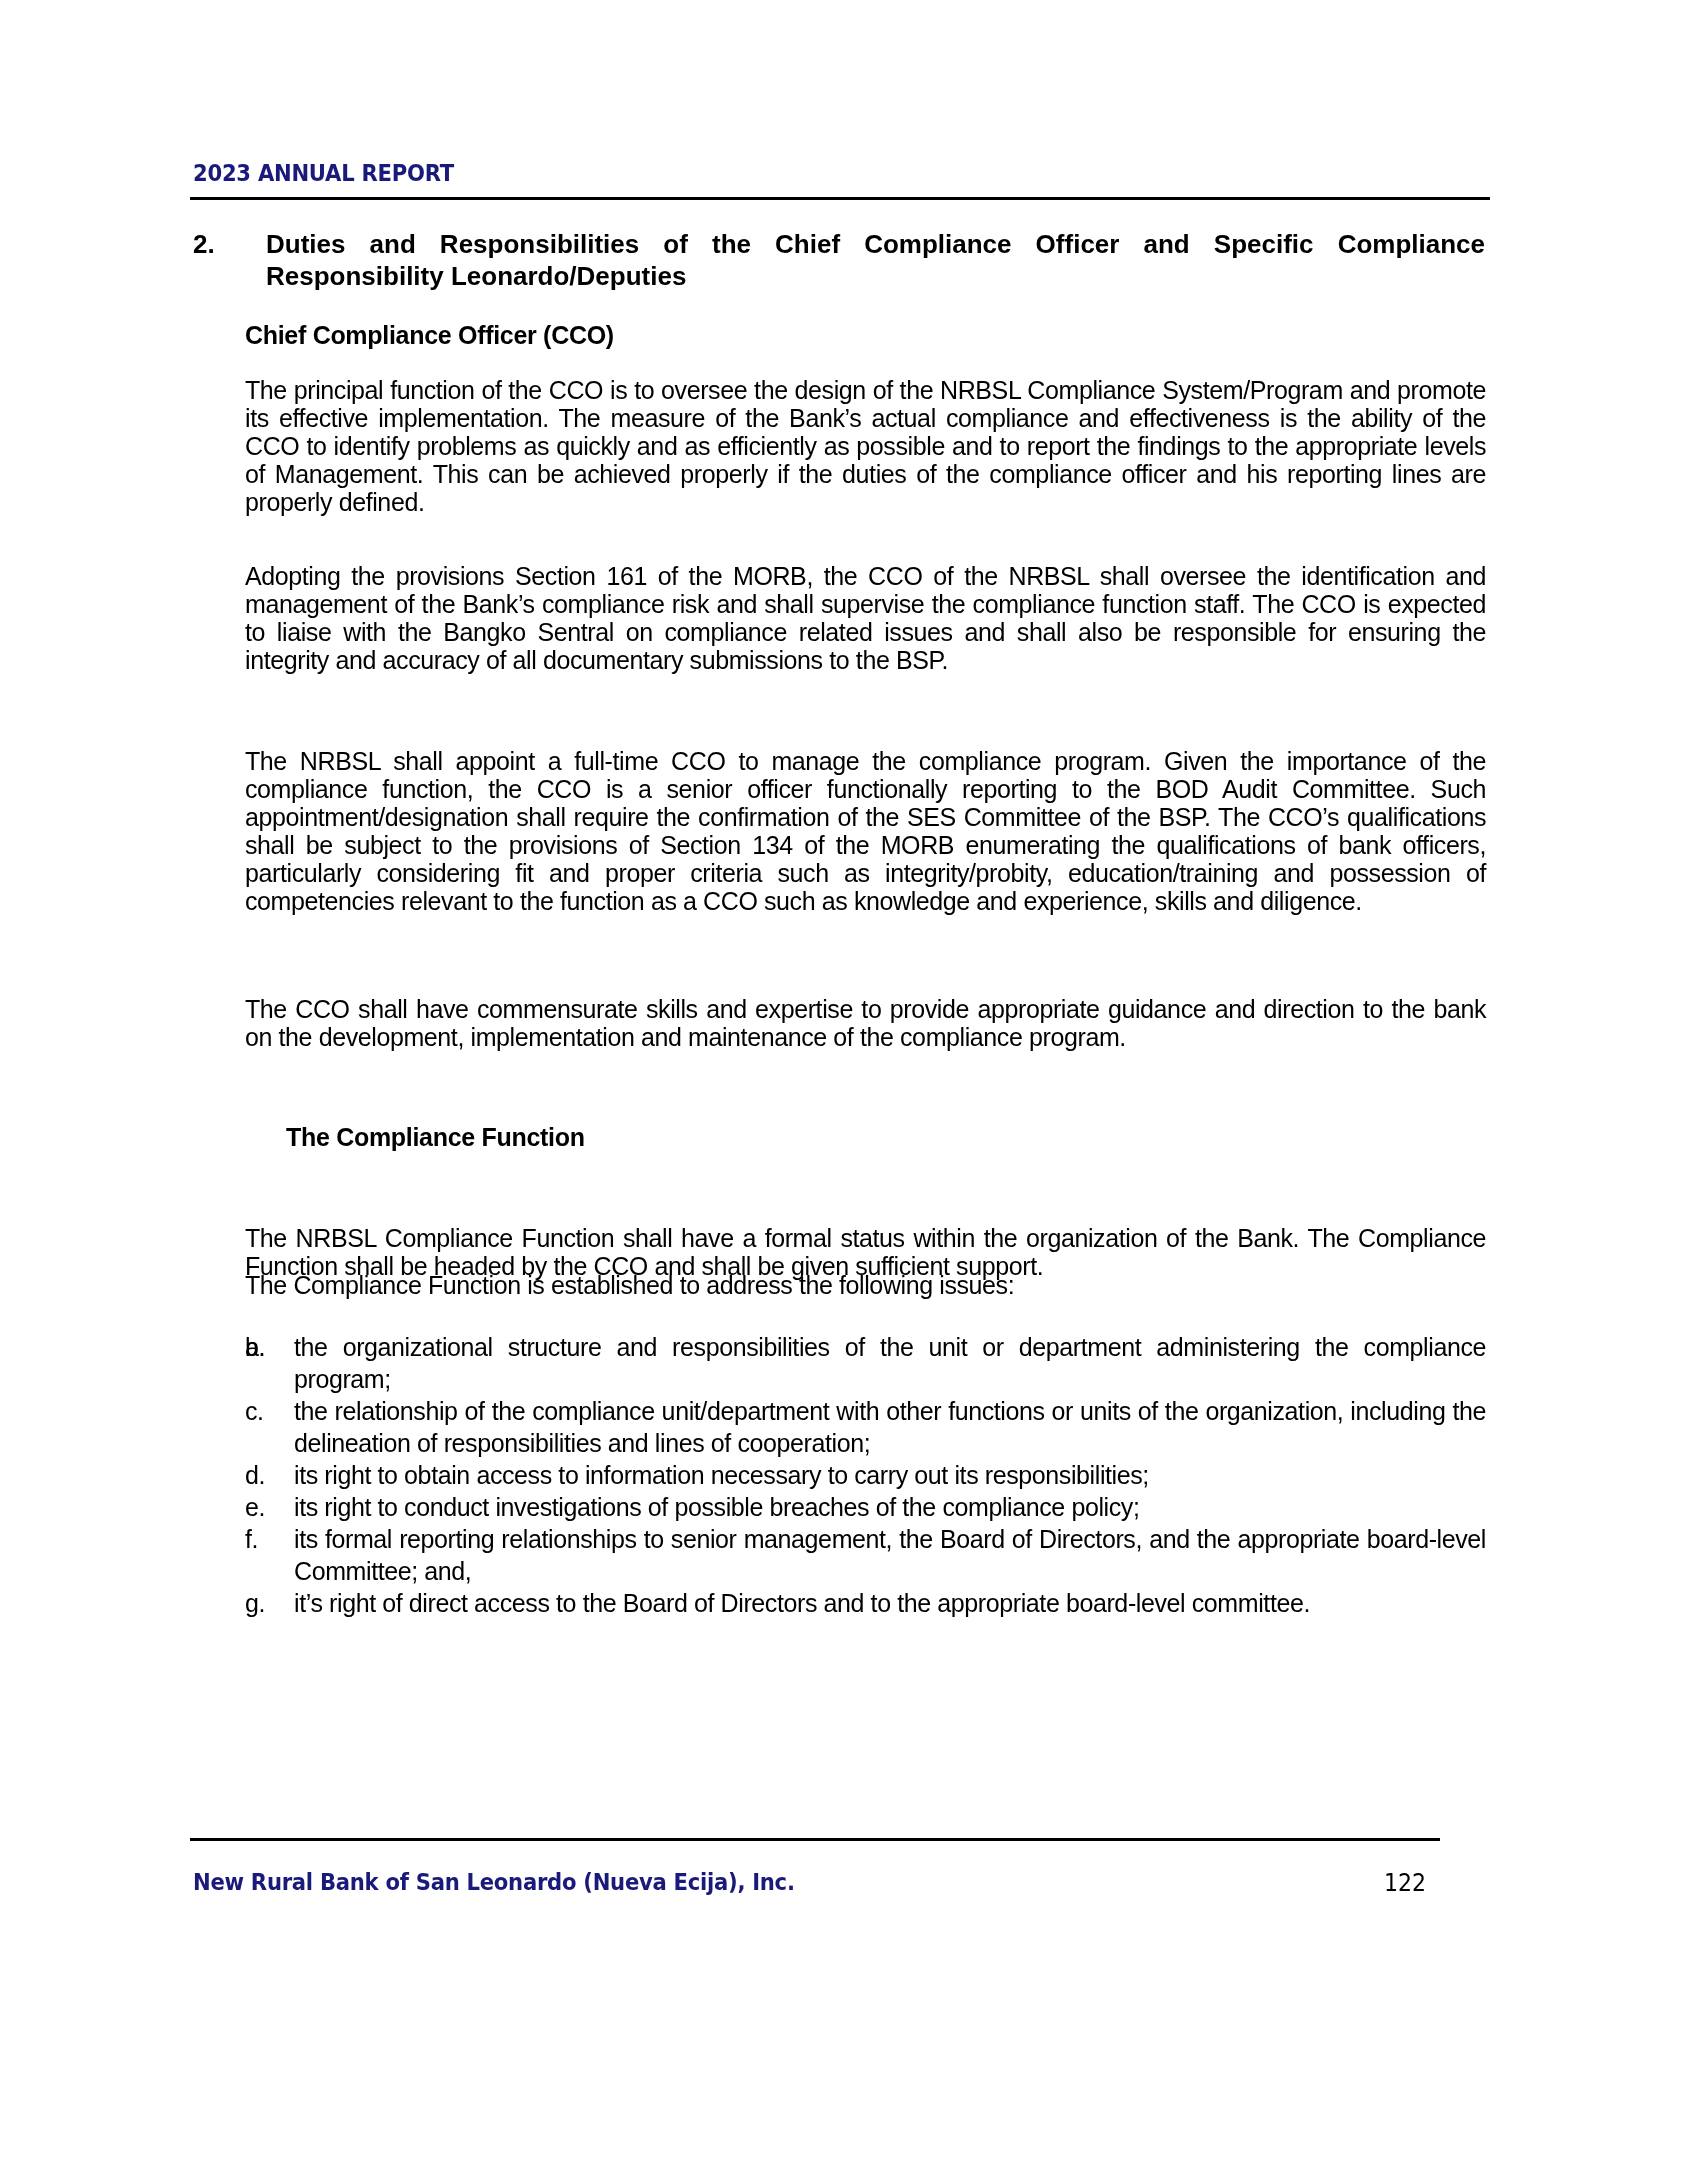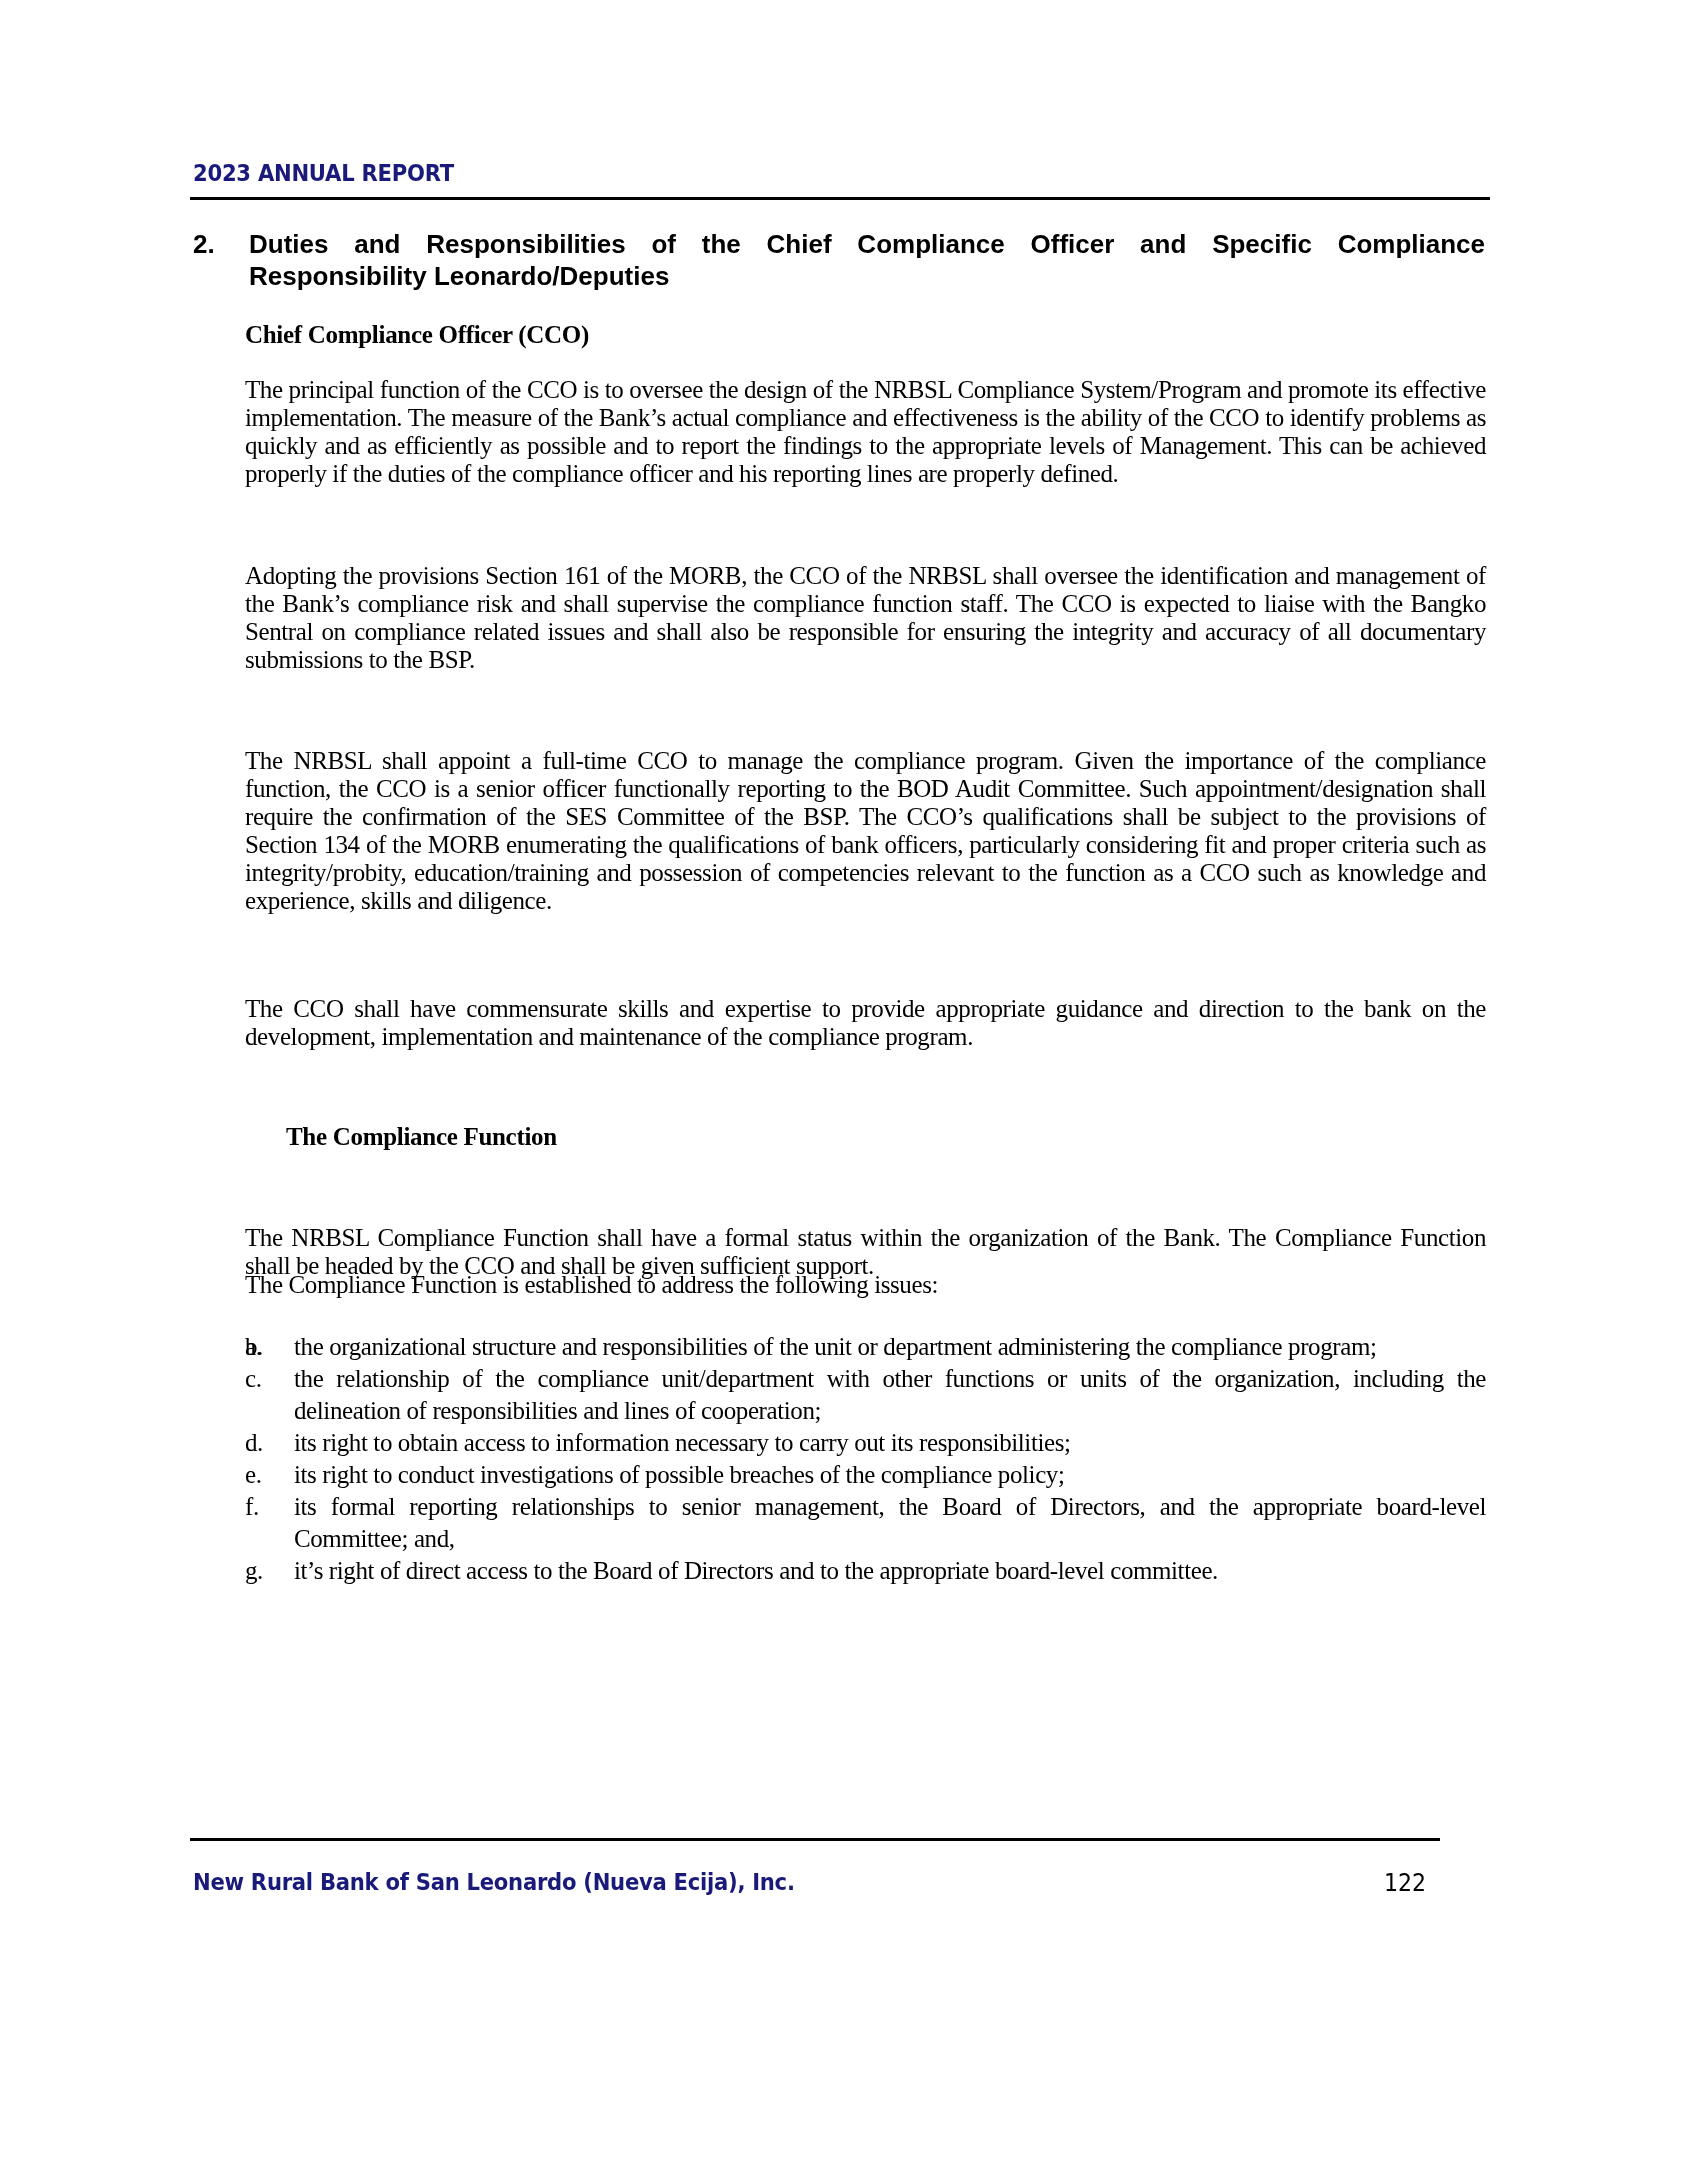--- a/index.html
+++ b/index.html
@@ -13,24 +13,24 @@
   }
   .rule { background: #000; height: 3px; }
   .hdr-rule { left: 190px; top: 197px; width: 1300px; }
   .ftr-rule { left: 190px; top: 1838px; width: 1250px; height: 3px; }
 
   .sec-heading {
     left: 193px; top: 228px; width: 1292px;
     font-family: "Liberation Sans", sans-serif; font-weight: bold; font-size: 26px; line-height: 32px;
   }
   .sec-heading .num { position: absolute; left: 0; top: 0; }
-  .sec-heading .txt { margin-left: 56px; display: block; text-align: justify; text-align-last: left; }
+  .sec-heading .txt { margin-left: 73px; display: block; text-align: justify; text-align-last: left; }
   .sec-heading .l1 { display: block; text-align: justify; text-align-last: justify; }
 
-  .content { left: 245px; width: 1241px; font-family: Liberation Serif, serif; }
+  .content { left: 245px; width: 1241px; font-family: Liberation Sans, sans-serif; }
   .subhead { font-weight: bold; font-size: 25px; line-height: 32px; letter-spacing: -0.3px; }
   .para {
     font-size: 25px; line-height: 28px; text-align: justify;
     letter-spacing: -0.4px; word-spacing: 0px;
   }
   .list { margin: 0; padding: 0; list-style: none; font-size: 25px; line-height: 32px; letter-spacing: -0.4px; }
   .list li { position: relative; padding-left: 49px; text-align: justify; }
   .list .letter { position: absolute; left: 0; top: 0; }
 
   .ftr-text {

